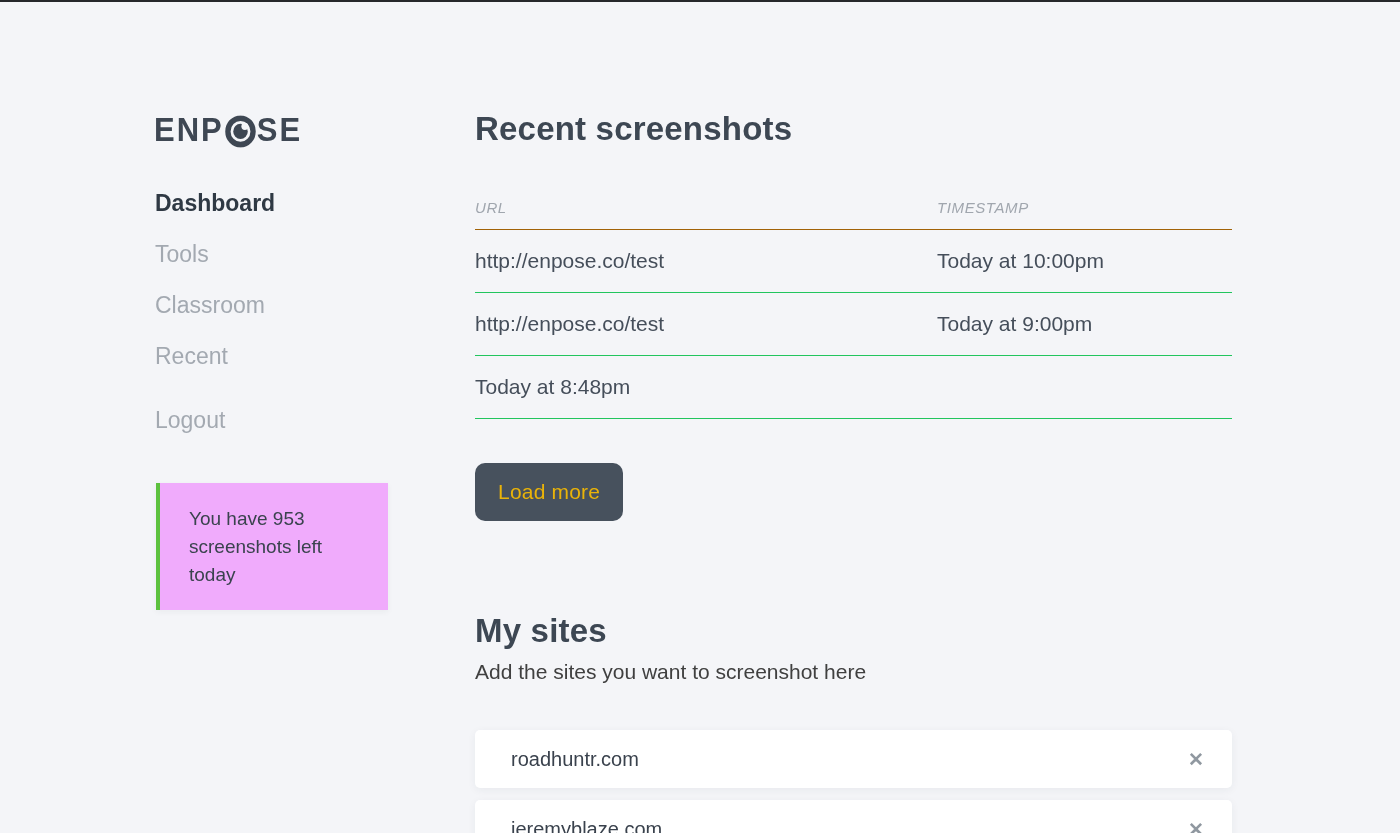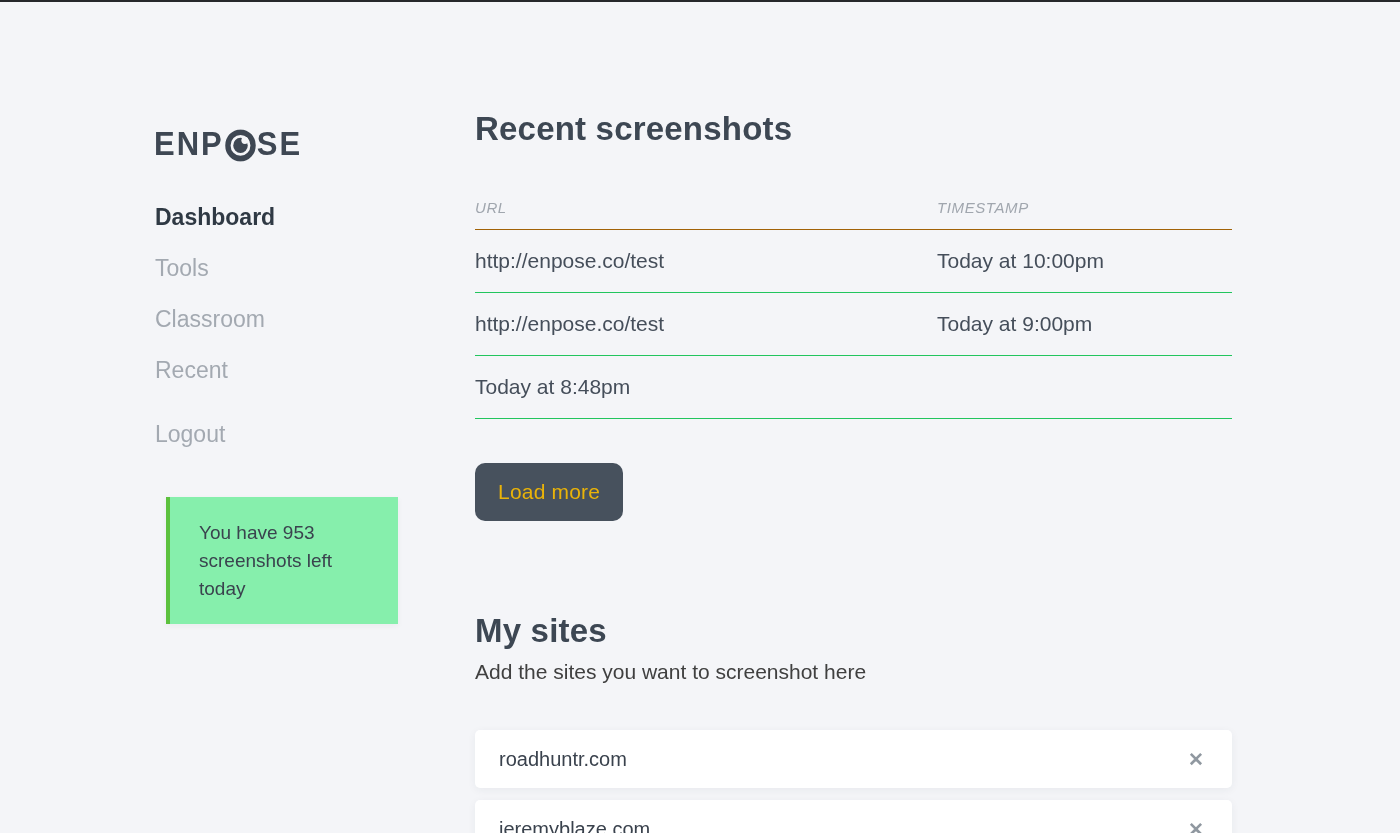--- a/index.html
+++ b/index.html
@@ -9,40 +9,40 @@
     font-family: "Liberation Sans", sans-serif;
     color: #3e4753;
     position: relative;
   }
   .top-strip {
     position: absolute; top: 0; left: 0; width: 100%; height: 2px;
     background: #26282b;
   }
 
   
-  .sidebar { position: absolute; left: 154px; top: 112px; width: 240px; margin-top: 14px; }
+  .sidebar { position: absolute; left: 154px; top: 112px; width: 240px; }
   .logo {
     display: flex; align-items: center;
     font-size: 31px; font-weight: 800; letter-spacing: 2px;
     color: #3e4753; height: 36px;
     transform: scaleY(1.05); transform-origin: left top;
   }
   .logo .lens { width: 31px; height: 31px; margin: 0 1px; display: block; }
   .nav { position: absolute; top: 78px; left: 1px; }
   .nav-item {
     font-size: 23px; color: #a3a9b1; margin-bottom: 24px;
     line-height: 27px; cursor: pointer;
   }
   .nav-item.active { color: #2f3944; font-weight: 700; }
   .nav-item.logout { margin-top: 37px; }
 
   .quota-card {
-    position: absolute; top: 371px; left: 12px;
+    position: absolute; top: 371px; left: 2px;
     width: 232px; height: 127px;
-    background: #86efac;
+    background: #f0abfc;
     border-left: 4px solid #5cc13e;
     box-shadow: 0 2px 6px rgba(40,50,60,0.05);
     padding: 22px 26px 0 29px;
   }
   .quota-card .quota-text {
     font-size: 19px; line-height: 28px; color: #3a434e;
   }
 
   
   .main { position: absolute; left: 475px; top: 0; width: 757px; height: 833px; }
@@ -83,21 +83,21 @@
     font-family: "Liberation Sans", sans-serif;
     font-size: 21px; letter-spacing: 0.2px;
     cursor: pointer;
   }
 
   .site-row {
     position: absolute; left: 0; width: 757px; height: 58px;
     background: #ffffff; border-radius: 5px;
     box-shadow: 0 2px 8px rgba(40,50,60,0.06);
     display: flex; align-items: center; justify-content: space-between;
-    padding: 0 28px 0 24px;
+    padding: 0 28px 0 36px;
     cursor: text;
   }
   #site-row-0 { top: 730px; }
   #site-row-1 { top: 800px; }
   .site-name { font-size: 20px; color: #3a424d; }
   .remove-icon {
     font-size: 19px; font-weight: 700; color: #9098a0;
     cursor: pointer; line-height: 1;
   }
 </style>

